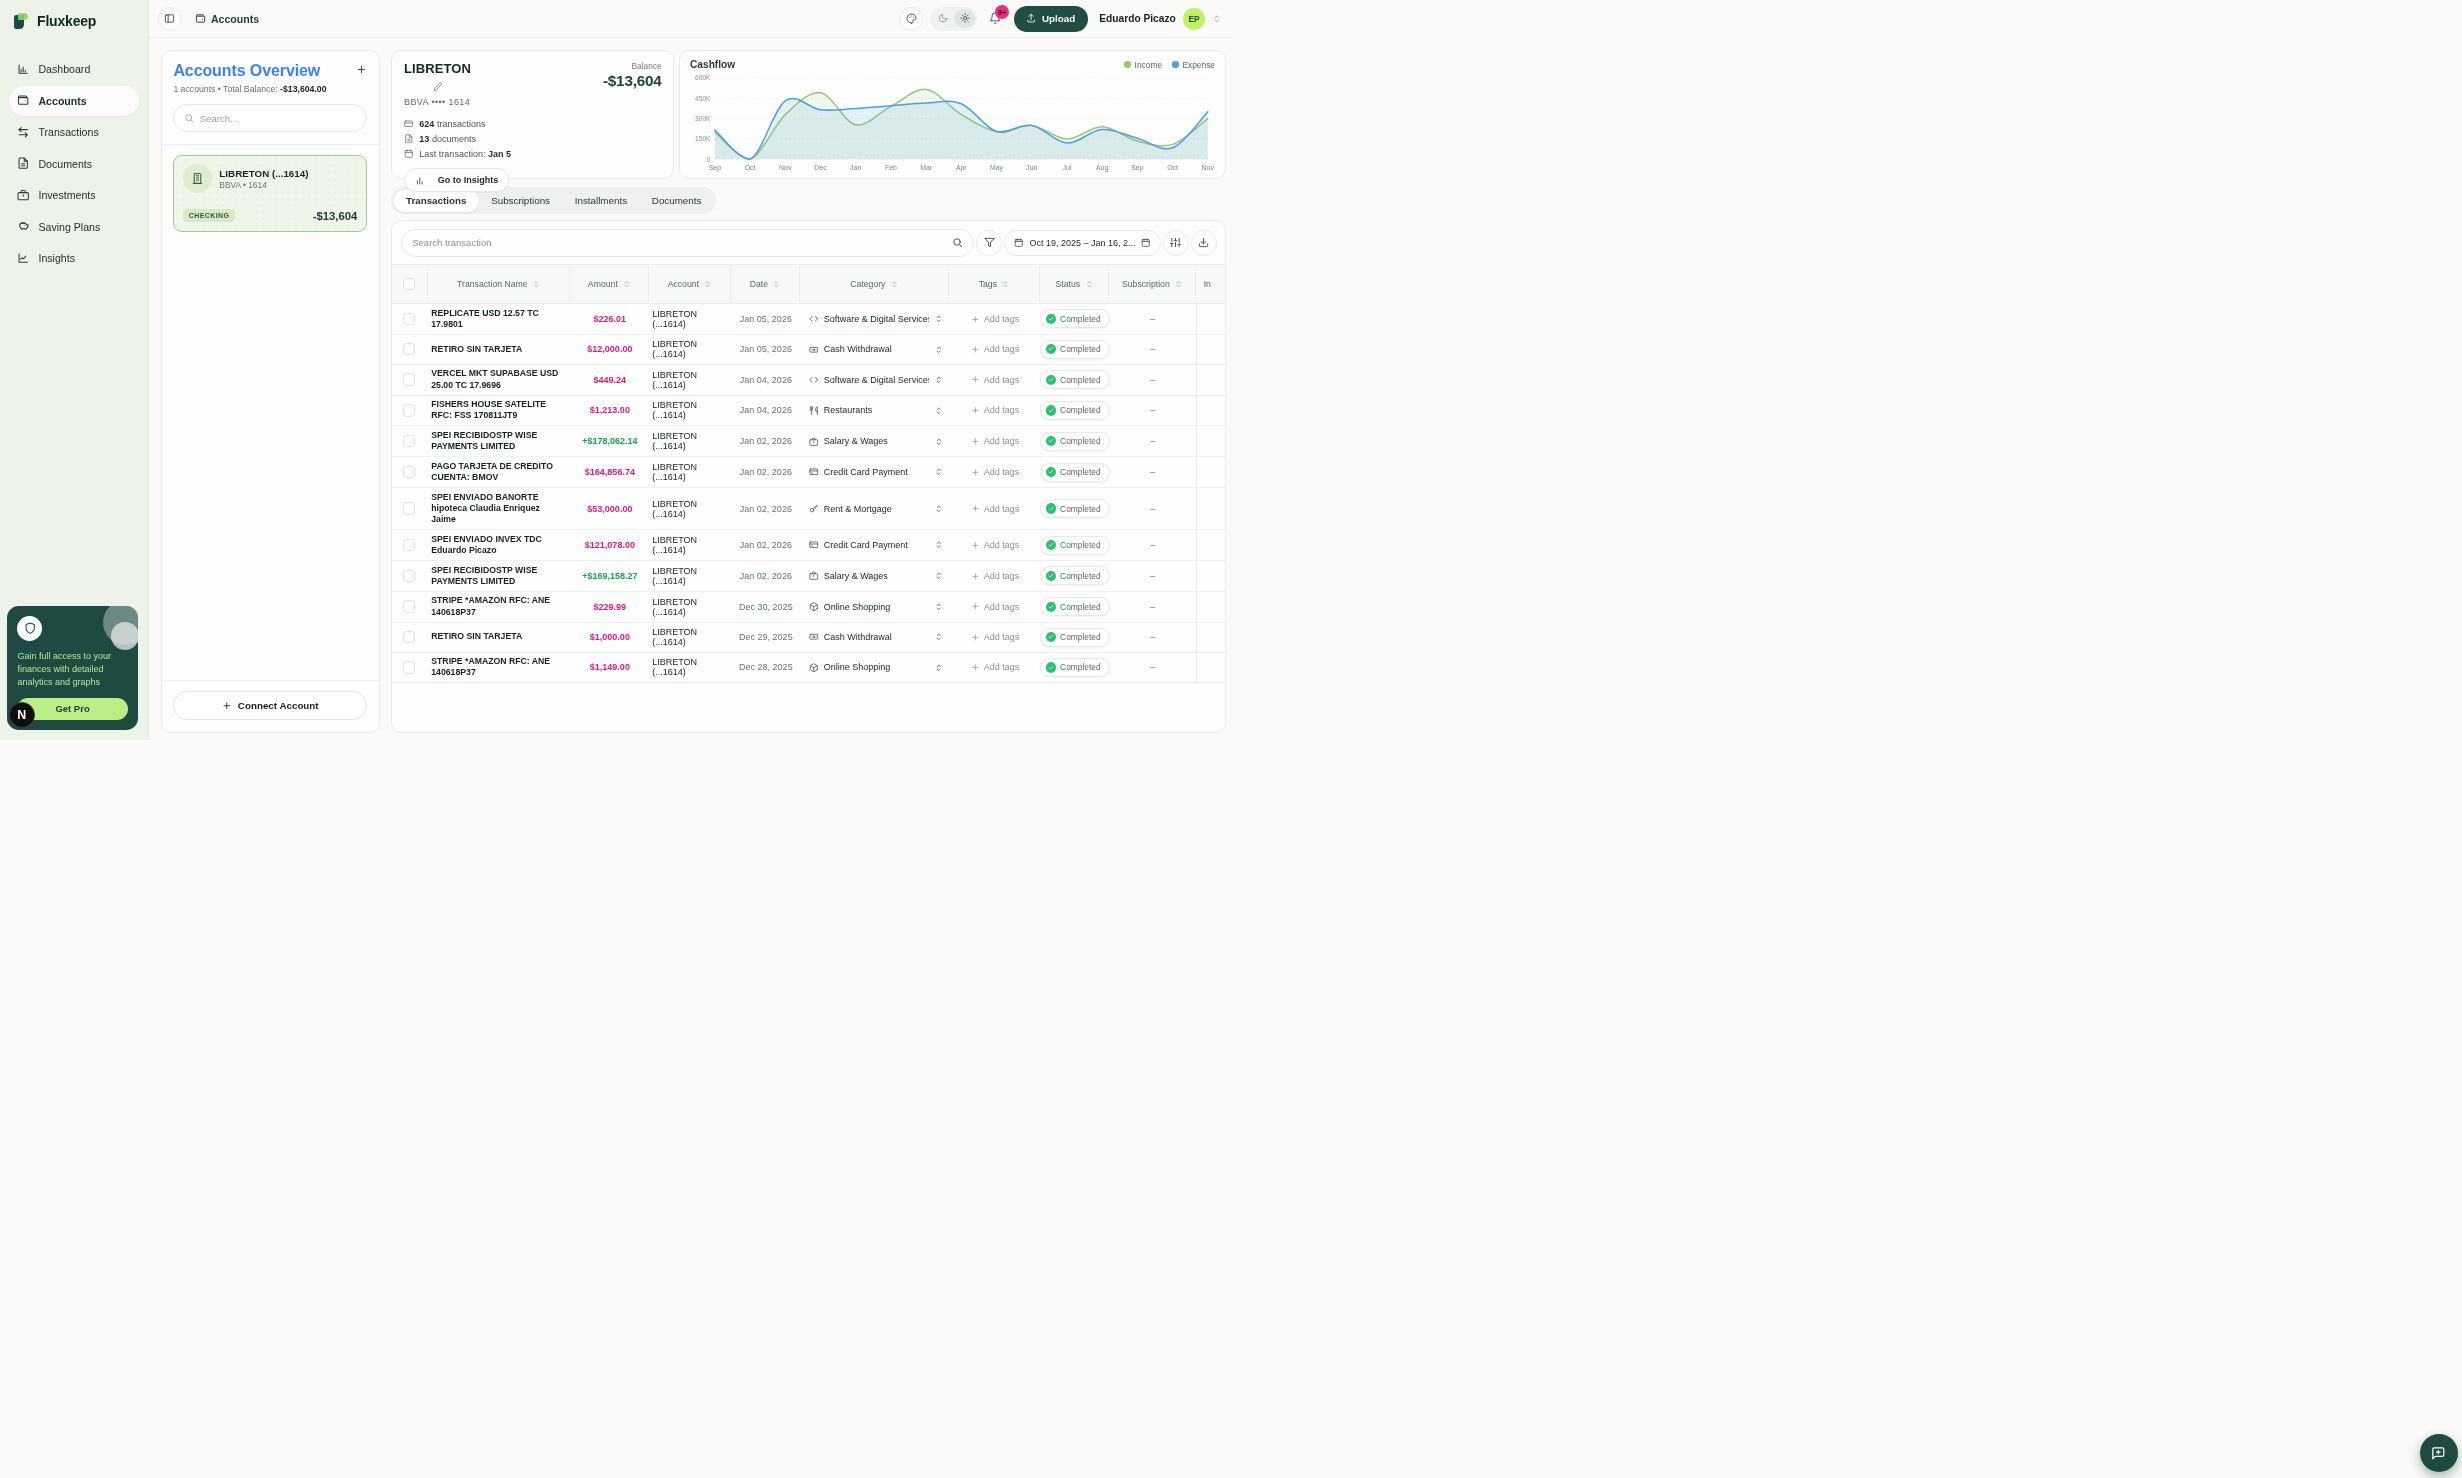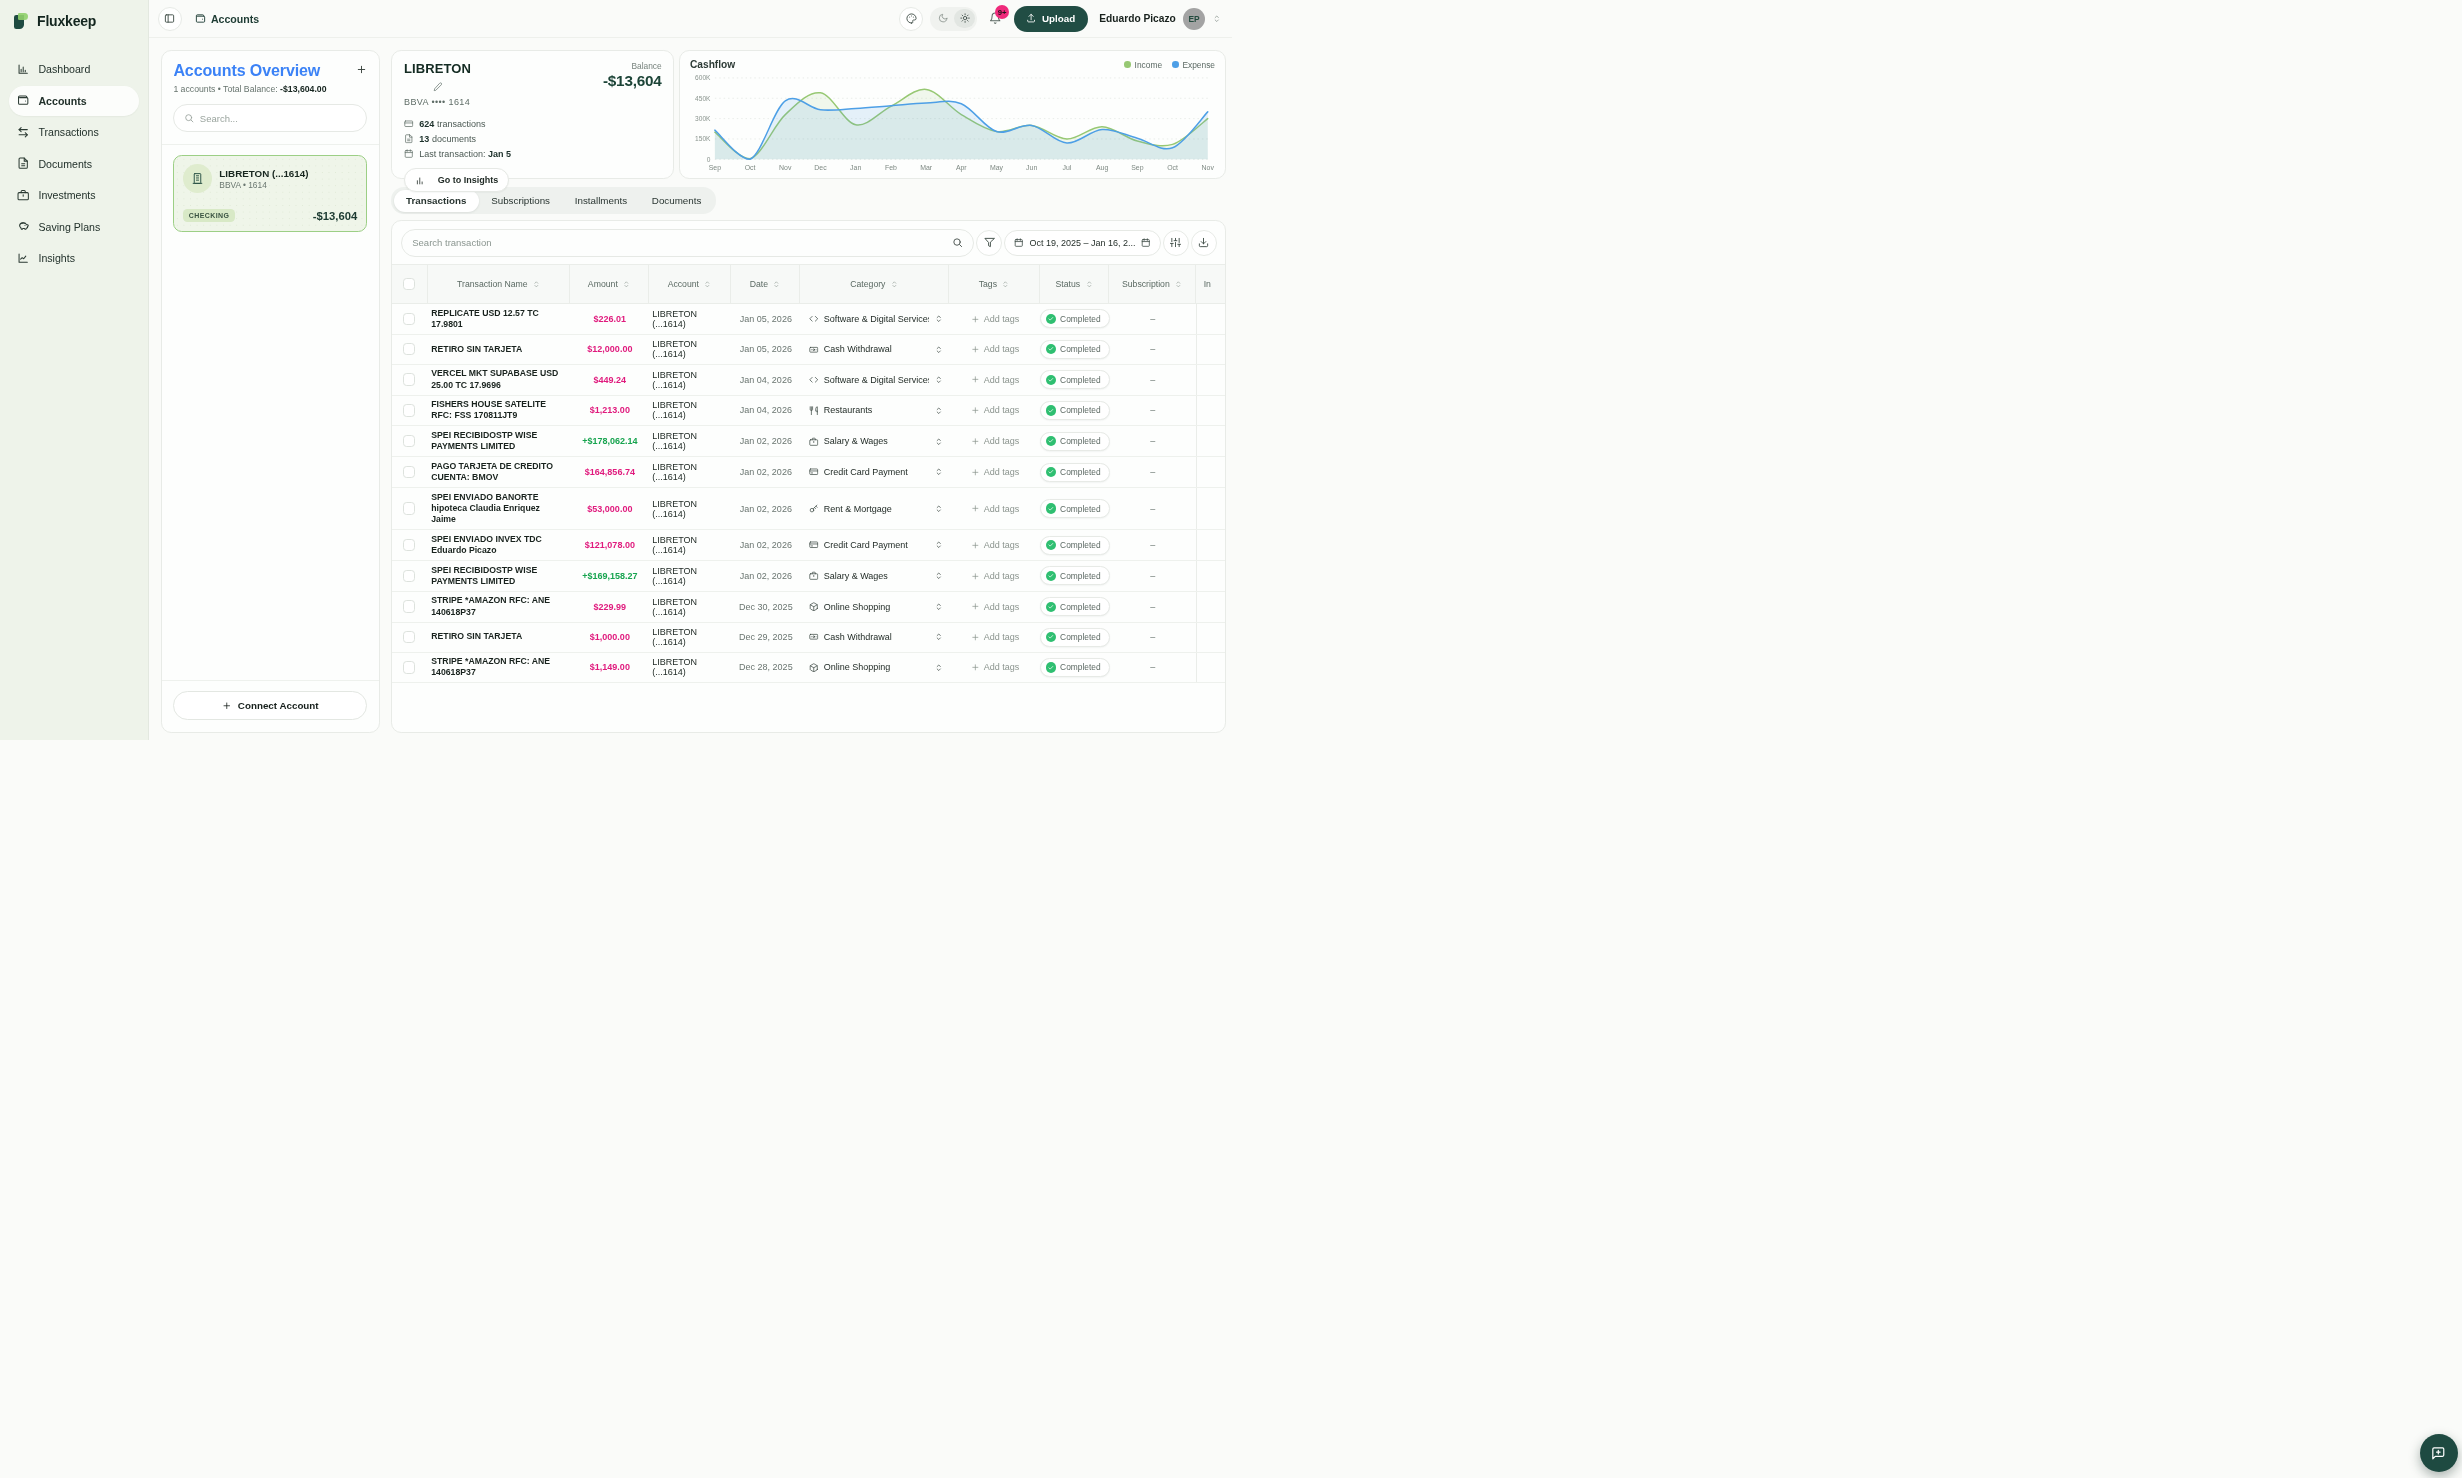--- a/index.html
+++ b/index.html
@@ -37,21 +37,21 @@
   .theme-toggle { height:24px; background:#f0f2ef; border-radius:12.4px; display:flex; align-items:center; padding:2.2px; gap:1.5px; }
   .theme-opt { width:20.4px; height:19.7px; border-radius:50%; display:flex; align-items:center; justify-content:center; color:#8b958f; cursor:pointer; }
   .theme-opt.active { background:#e2e6e2; color:#3c4a44; }
   .theme-opt .ic { width:10.2px; height:10.2px; }
   .bell-wrap { position:relative; width:22px; height:24px; display:flex; align-items:center; justify-content:center; color:#5a6761; cursor:pointer; }
   .bell-wrap .ic { width:12.4px; height:12.4px; }
   .bell-badge { position:absolute; top:-1.5px; right:-2.9px; min-width:14px; height:14px; border-radius:50%; background:#ef2a7b; color:#26131c; font-size:7.7px; font-weight:700; display:flex; align-items:center; justify-content:center; }
   .upload-btn { height:26px; padding:0 12.4px; border:none; border-radius:13px; background:#214d44; color:#fff; font-size:9.8px; font-weight:600; display:flex; align-items:center; gap:5.8px; cursor:pointer; font-family:inherit; }
   .upload-btn .ic { width:10.2px; height:10.2px; }
   .user-name { font-size:10.2px; font-weight:600; color:#18211d; margin-left:4.4px; }
-  .avatar { width:22px; height:22px; border-radius:50%; background:#a3a3a3; color:#234b3e; font-size:8.4px; font-weight:700; display:flex; align-items:center; justify-content:center; }
+  .avatar { width:22px; height:22px; border-radius:50%; background:#bef264; color:#234b3e; font-size:8.4px; font-weight:700; display:flex; align-items:center; justify-content:center; }
   .caret { color:#8d9792; cursor:pointer; } .caret .ic { width:9.5px; height:9.5px; }
 
   .content { flex:1; display:flex; padding:11.7px 5.8px 7.3px 11.7px; gap:11.7px; min-height:0; }
 
   
   .overview { width:219px; min-width:219px; background:#fdfefd; border:0.7px solid #e8ebe7; border-radius:10.2px; padding:11.7px; display:flex; flex-direction:column; }
   .ov-head { display:flex; align-items:flex-start; justify-content:space-between; }
   .ov-title { font-size:16px; font-weight:800; color:#3b82f6; letter-spacing:-0.1px; }
   .ov-add { color:#333d38; cursor:pointer; margin-top:1.5px; } .ov-add .ic { width:11px; height:11px; }
   .ov-sub { font-size:8.7px; color:#67746e; margin-top:3.6px; }
@@ -360,20 +360,32 @@
   </div>
 
   <div class="nav-item">
     <svg class="ic" viewBox="0 0 17 17" width="12.4" height="12.4">
           <use href="#i-insights"></use>
         </svg>
     <span>Insights</span>
   </div>
 </nav>
 
+  <div class="pro-card">
+    <div class="pro-blob1"></div>
+    <div class="pro-blob2"></div>
+    <div class="pro-shield">
+        <svg class="ic" width="12.4" height="12.4" viewBox="0 0 17 17">
+          <use href="#i-shield"></use>
+        </svg>
+      </div>
+    <div class="pro-text">Gain full access to your finances with detailed analytics and graphs</div>
+    <button class="pro-btn">Get Pro</button>
+    <div class="n-badge">N</div>
+  </div>
 </aside>
 
 <div class="main">
   <header class="topbar">
     <button class="circle-btn">
         <svg class="ic" viewBox="0 0 15 15" width="11" height="11">
           <use href="#i-panel"></use>
         </svg>
       </button>
     <div class="page-title">

